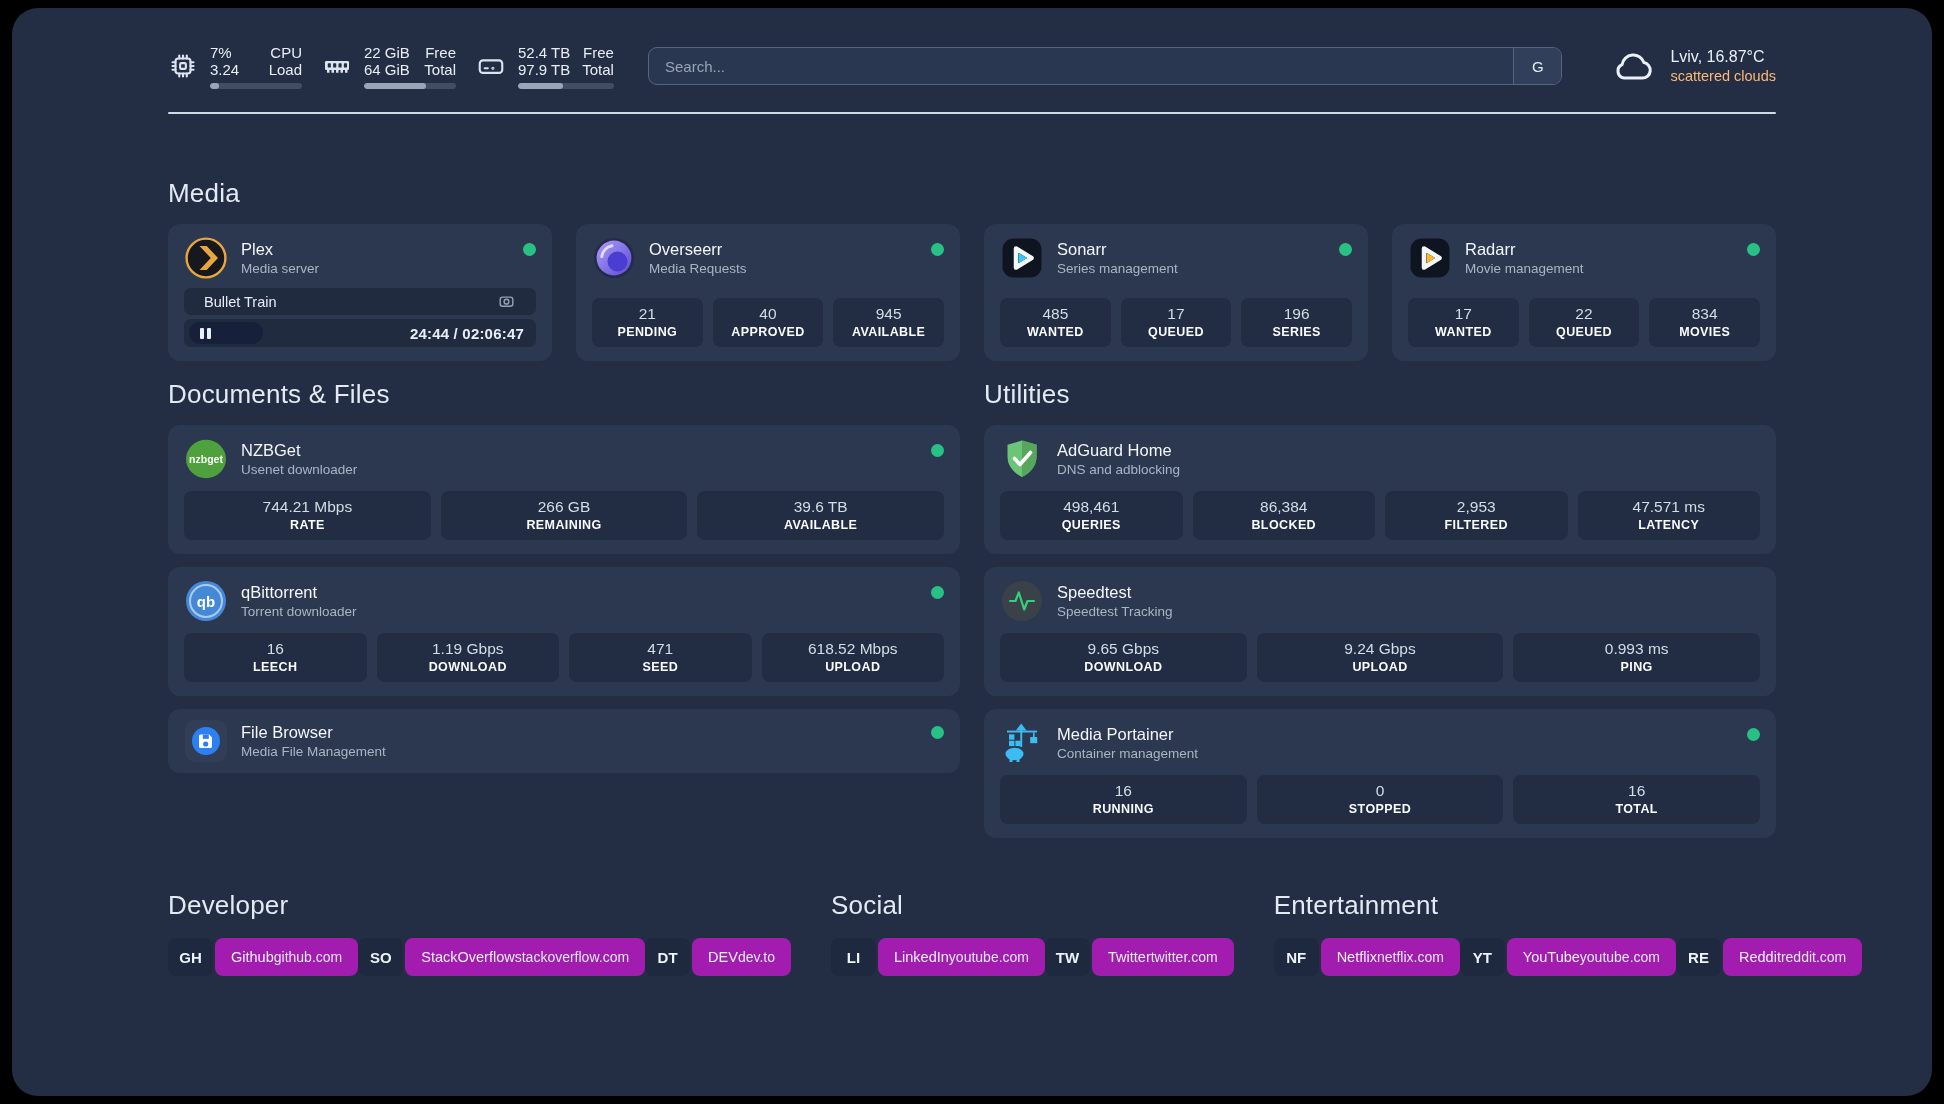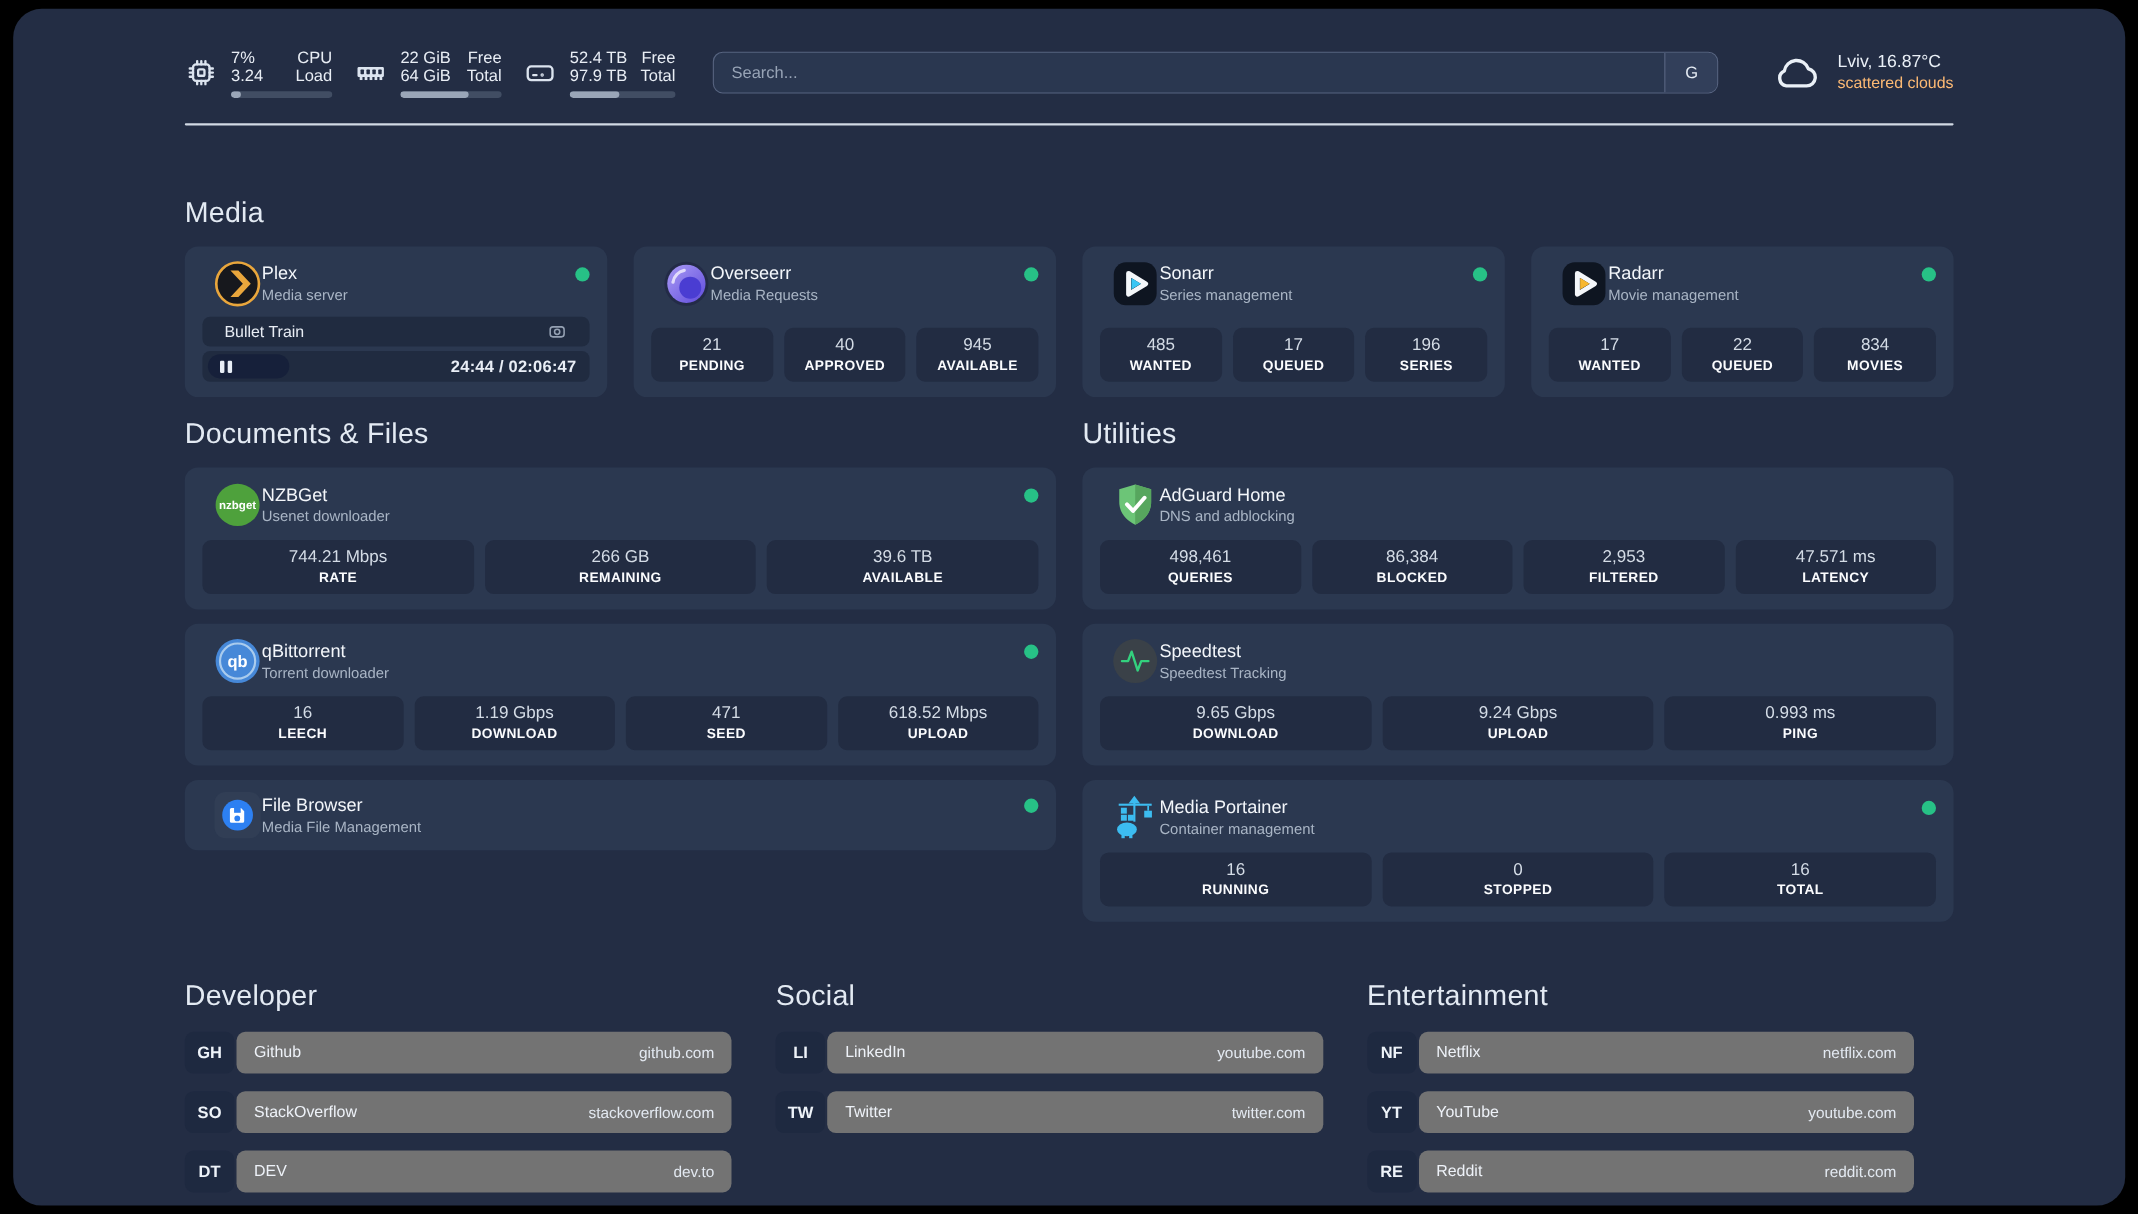--- a/index.html
+++ b/index.html
@@ -33,21 +33,21 @@
   .divider{height:2px;background:#dfe6f0;border-radius:2px;margin-top:22px;opacity:.93;}
 
   
   .section-title{margin:0;font-size:26px;font-weight:500;color:#e3eaf3;letter-spacing:.2px;line-height:30px;}
   .media-section{margin-top:64px;}
   .grid4{margin-top:16px;display:grid;grid-template-columns:repeat(4,1fr);gap:24px;align-items:stretch;}
 
   .card{background:#2b3850;border-radius:12px;padding:12px 16px 14px;box-sizing:border-box;
     display:flex;flex-direction:column;min-height:126px;}
   .card.slim{min-height:64px;padding:10px 16px;justify-content:center;}
-  .card-head{display:flex;align-items:center;margin-left:10px;}
+  .card-head{display:flex;align-items:center;gap:13px;}
   .app-icon{width:44px;height:44px;flex:0 0 44px;}
   .app-name{font-size:16.5px;color:#f3f6fa;font-weight:500;line-height:20px;}
   .app-sub{font-size:13.5px;color:#a9b5c5;line-height:17px;margin-top:1px;}
   .dot{width:13px;height:13px;border-radius:50%;background:#27c186;margin-left:auto;align-self:flex-start;margin-top:7px;flex:0 0 13px;}
 
   .tiles{margin-top:auto;display:grid;grid-auto-flow:column;grid-auto-columns:1fr;gap:10px;padding-top:10px;}
   .tile{background:#222c42;border-radius:8px;text-align:center;padding:6px 4px 7px;}
   .tile-val{font-size:15.5px;color:#d4dce6;line-height:20px;white-space:nowrap;}
   .tile-label{font-size:12.5px;font-weight:700;color:#fbfcfe;letter-spacing:.4px;line-height:16px;}
 
@@ -59,24 +59,24 @@
   .cam-icon{margin-left:auto;width:19px;height:19px;}
   .pause-pill{width:74px;height:22px;border-radius:11px;background:#16203a;display:flex;align-items:center;padding-left:11px;gap:3.5px;box-sizing:border-box;}
   .pause-bar{width:3.5px;height:11px;background:#e8eef6;border-radius:1px;}
   .media-time{margin-left:auto;font-size:15px;font-weight:600;color:#e9eef6;letter-spacing:.2px;}
 
   .two-col{margin-top:18px;display:grid;grid-template-columns:1fr 1fr;gap:24px;align-items:start;}
   .col-cards{margin-top:16px;display:flex;flex-direction:column;gap:13px;}
 
   
   .three-col{margin-top:52px;display:grid;grid-template-columns:1fr 1fr 1fr;gap:40px;width:calc(100% - 36px);}
-  .bm-rows{margin-top:18px;display:flex;flex-direction:column;gap:16px;}
+  .bm-rows{margin-top:18px;display:flex;}
   .bm-row{display:flex;gap:2px;height:38px;}
   .bm-abbr{width:45px;flex:0 0 45px;background:#1e2940;border-radius:8px;display:flex;align-items:center;justify-content:center;font-size:15px;font-weight:700;color:#eef3f9;}
-  .bm-bar{flex:1;background:#737373;border-radius:8px;display:flex;align-items:center;padding:0 16px;min-width:0;}
+  .bm-bar{flex:1;background:#a21caf;border-radius:8px;display:flex;align-items:center;padding:0 16px;min-width:0;}
   .bm-name{font-size:14.5px;color:#eef2f8;}
   .bm-url{margin-left:auto;font-size:14px;color:#e3e9f1;}
 </style>
 </head>
 <body>
 
 <div class="panel">
 
   <div class="topbar">
     <div class="sysstats">

